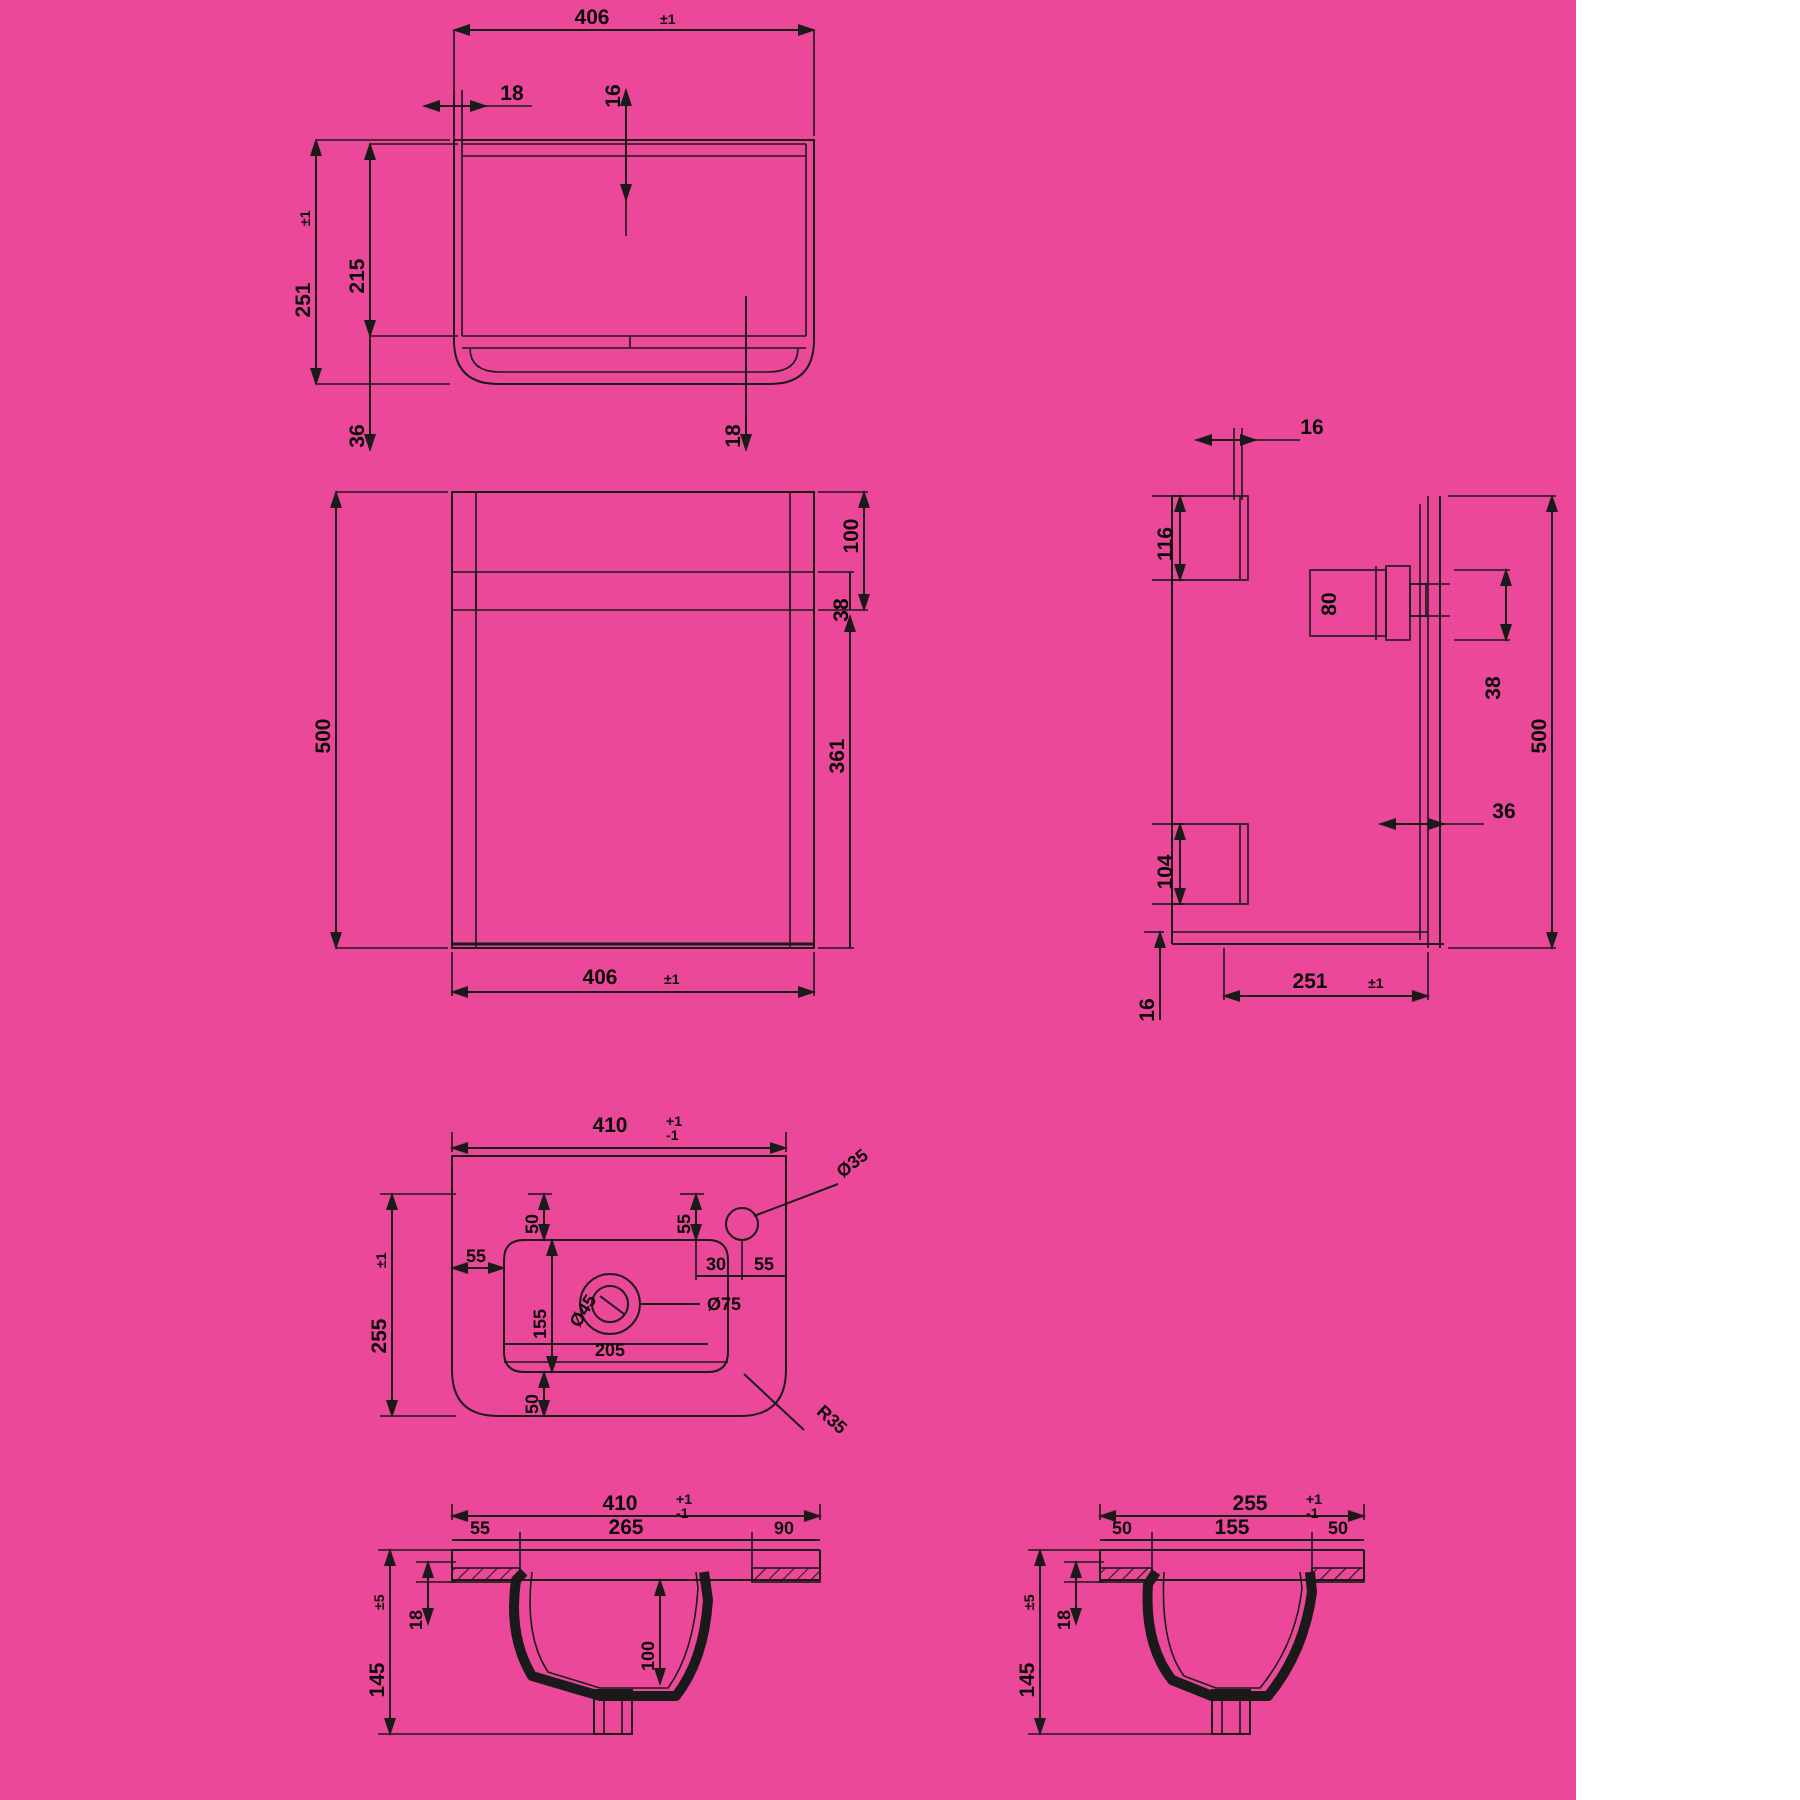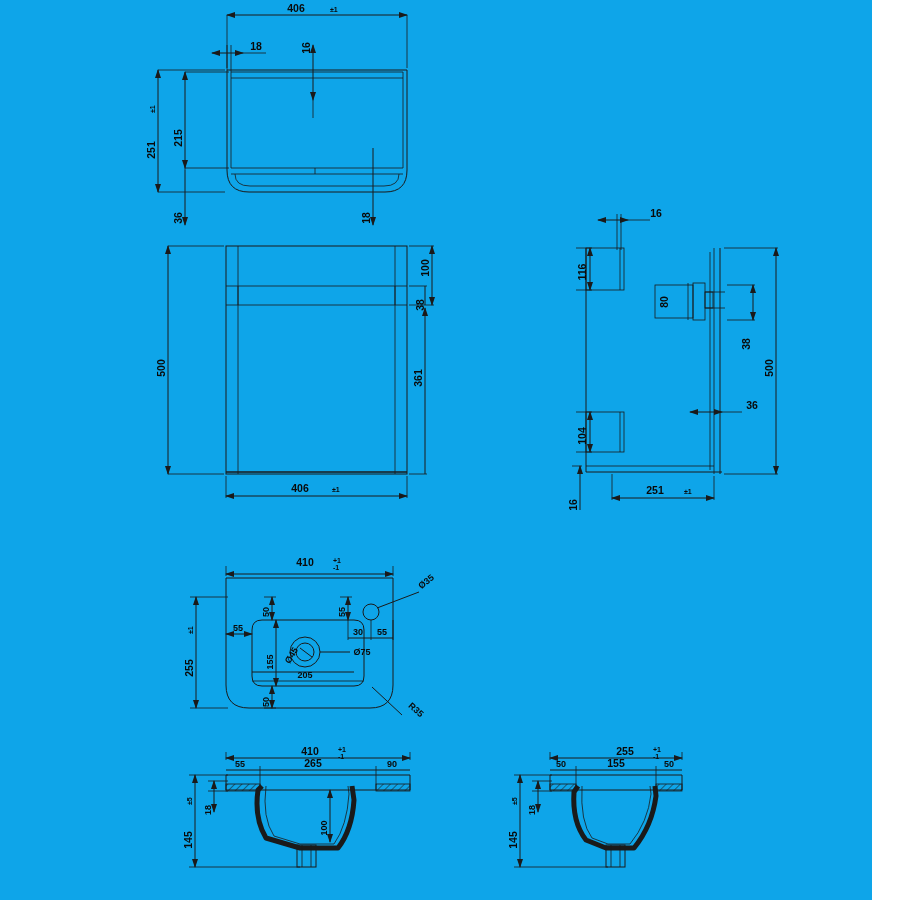--- a/index.html
+++ b/index.html
@@ -1,17 +1,17 @@
 <!DOCTYPE html>
 <html><head>
 <meta charset="utf-8">
 <style>
   html,body{margin:0;padding:0;background:#ffffff;}
   body{width:900px;height:900px;font-family:"Liberation Sans",sans-serif;}
-  #stage{position:relative;width:872px;height:900px;overflow:hidden;background:#0ea5e9;text-align:center;}
+  #stage{position:relative;width:788px;height:900px;overflow:hidden;background:#ec4899;text-align:center;}
   svg#dwg{position:absolute;left:0;top:0;width:900px;height:900px;display:block;}
   .ln{stroke:#1a1a1a;stroke-width:1;fill:none;}
   .lnT{stroke:#1a1a1a;stroke-width:0.8;fill:none;}
   .lnB{stroke:#1a1a1a;stroke-width:1.6;fill:none;}
   .thickwall{fill:none;stroke:#1a1a1a;stroke-width:5;stroke-linejoin:round;stroke-linecap:butt;}
   .dimtxt{font-family:"Liberation Sans",sans-serif;font-size:10.5px;font-weight:bold;fill:#0a0a0a;}
   .dimtxt.sm{font-size:9px;}
   .dimtxt.tol{font-size:7px;font-weight:bold;}
   text{white-space:pre;}
 </style>

